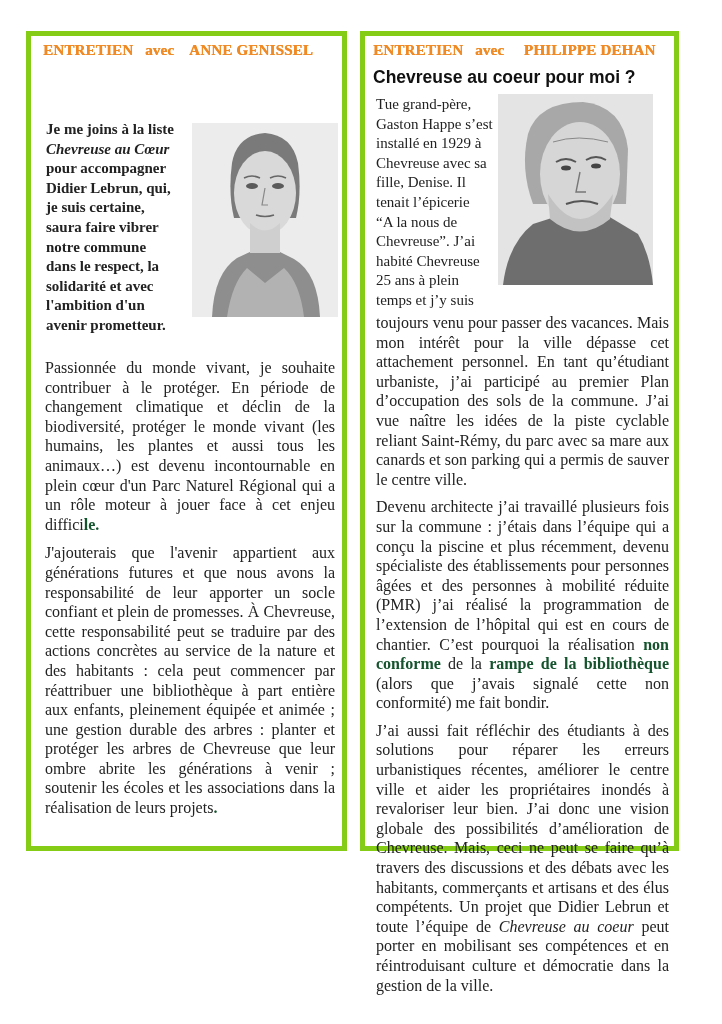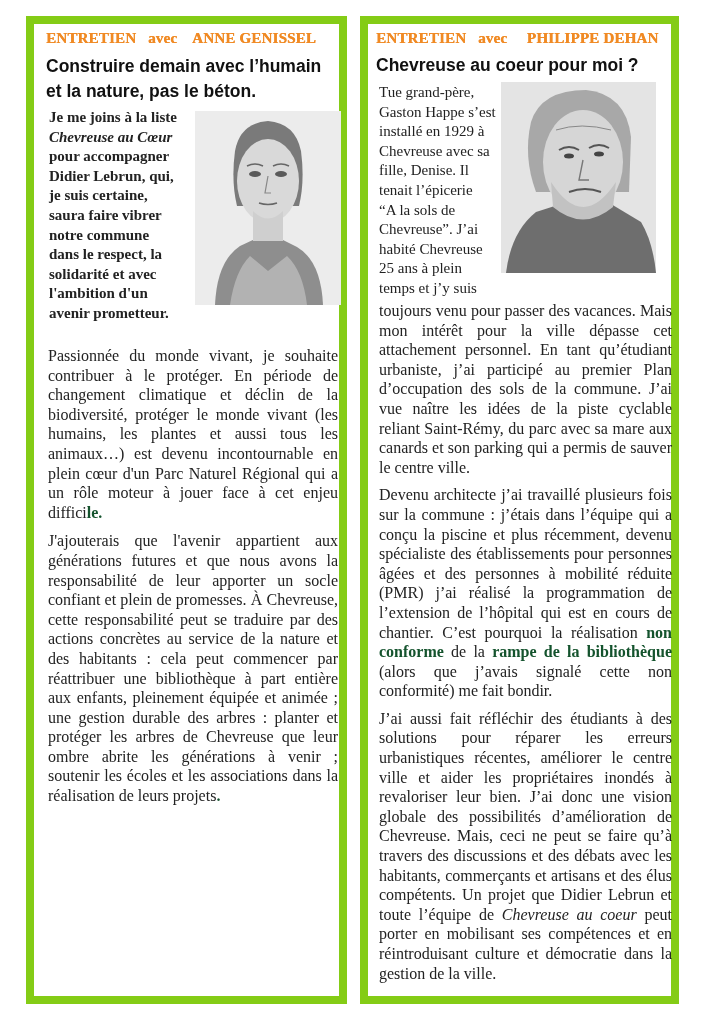--- a/index.html
+++ b/index.html
@@ -1,19 +1,19 @@
 <!DOCTYPE html>
 <html><head>
 <meta charset="utf-8">
 <style>
   html, body { margin:0; padding:0; background:#ffffff; }
   body { width:722px; height:1024px; position:relative; overflow:hidden; }
   .box {
-    position:absolute; top:16px; height:988px;
-    border:8px solid #84cc16; box-sizing:border-box; background:#fff;
+    position:absolute; top:31px; height:820px;
+    border:5px solid #84cc16; box-sizing:border-box; background:#fff;
   }
   #box-left { left:26px; width:321px; }
   #box-right { left:360px; width:319px; }
   .kicker {
     position:absolute; top:6px; left:12px; right:8px;
     font-family:"Liberation Serif", serif; font-weight:bold;
     color:#f08a24; font-size:15px; letter-spacing:0.2px; white-space:pre;
     text-shadow:0.4px 0 0 #f08a24;
   }
   .headline {
@@ -35,24 +35,20 @@
   .intro { position:absolute; font-family:"Liberation Serif", serif; font-size:15px; line-height:19.6px; color:#222; }
   .intro span { display:block; white-space:nowrap; }
   i { font-style:italic; }
   b { font-weight:bold; color:#14532d; }
 </style>
 </head>
 <body>
 
 <div class="box" id="box-left">
   <div class="kicker">ENTRETIEN   avec    ANNE GENISSEL</div>
-  <div class="headline">
-    <div>Construire demain avec l’humain</div>
-    <div>et la nature, pas le béton.</div>
-  </div>
 
   <div class="intro" style="left:15px; top:84px;font-weight:bold;">
     <span>Je me joins à la liste</span>
     <span style="font-style:italic">Chevreuse au Cœur</span>
     <span>pour accompagner</span>
     <span>Didier Lebrun, qui,</span>
     <span>je suis certaine,</span>
     <span>saura faire vibrer</span>
     <span>notre commune</span>
     <span>dans le respect, la</span>
@@ -90,21 +86,21 @@
     <div>Chevreuse au coeur pour moi ?</div>
   </div>
 
   <div class="intro" style="left:11px; top:59px; width:126px; overflow:hidden;">
     <span>Tue grand-père,</span>
     <span>Gaston Happe s’est</span>
     <span>installé en 1929 à</span>
     <span>Chevreuse  avec sa</span>
     <span>fille, Denise. Il</span>
     <span>tenait  l’épicerie</span>
-    <span>“A la sols de</span>
+    <span>“A la nous de</span>
     <span>Chevreuse”. J’ai</span>
     <span>habité Chevreuse</span>
     <span>25 ans à plein</span>
     <span>temps  et j’y suis</span>
   </div>
 
   <div class="portrait" style="left:133px; top:58px; width:155px; height:191px;">
     <svg width="155" height="191" viewBox="0 0 155 191">
       <rect width="155" height="191" fill="#e4e4e4"></rect>
       <path d="M5 191 Q10 150 35 130 L60 122 L110 122 L140 140 Q152 160 155 191 Z" fill="#6e6e6e"></path>

